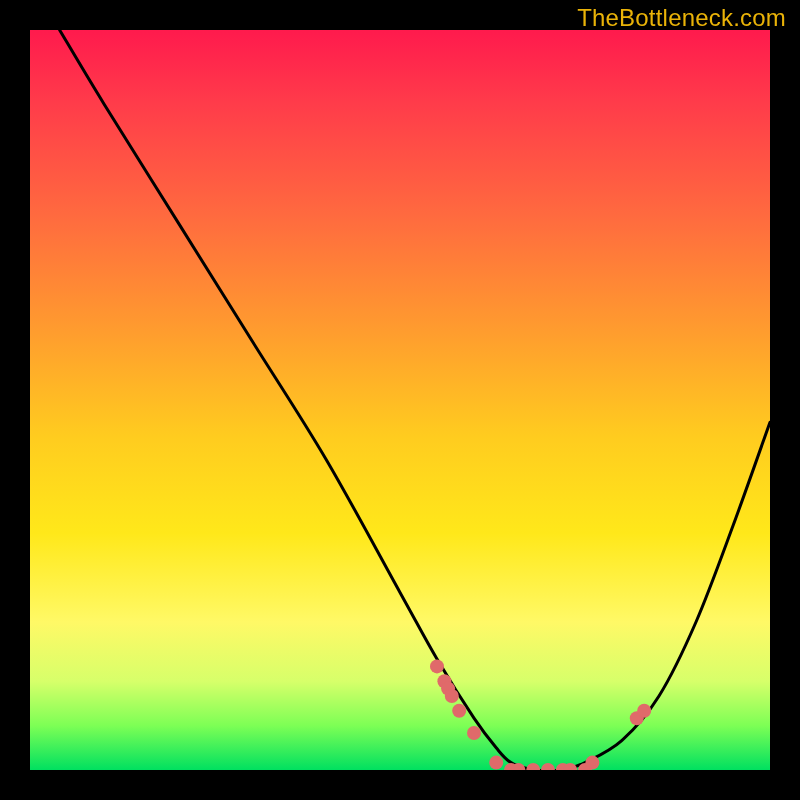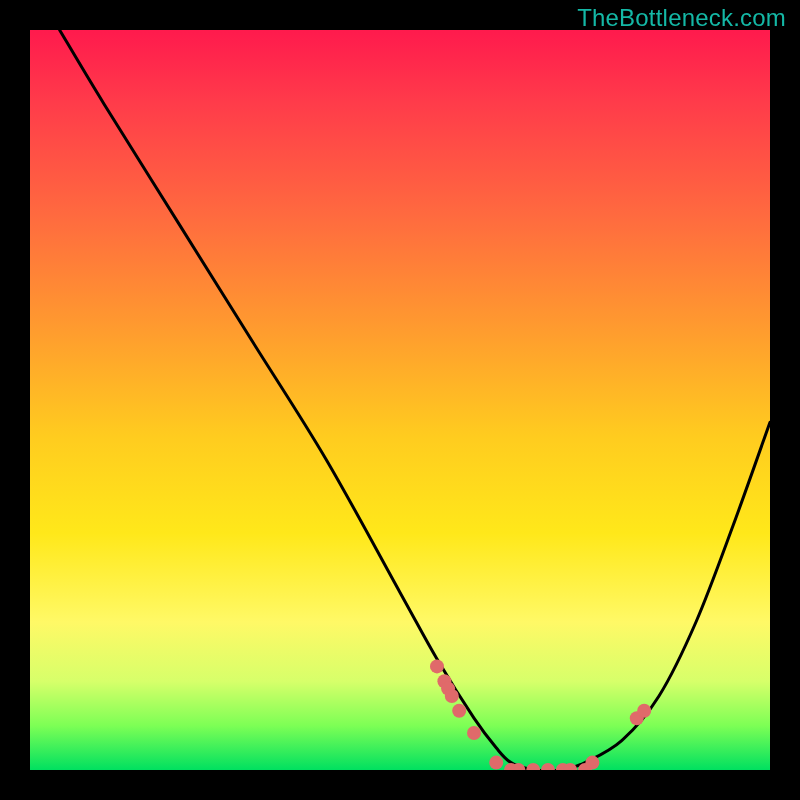--- a/index.html
+++ b/index.html
@@ -36,21 +36,21 @@
       #fff966 80%,
       #d7ff6a 88%,
       #7dff55 94%,
       #00e060 100%
     );
   }
   .watermark {
     position: absolute;
     top: 4px;
     right: 14px;
-    color: #14b8a6;
+    color: #eab308;
     font-size: 24px;
     font-weight: 500;
     letter-spacing: 0.2px;
     user-select: none;
   }
   svg.curve {
     position: absolute;
     left: 0;
     top: 0;
     width: 740px;

